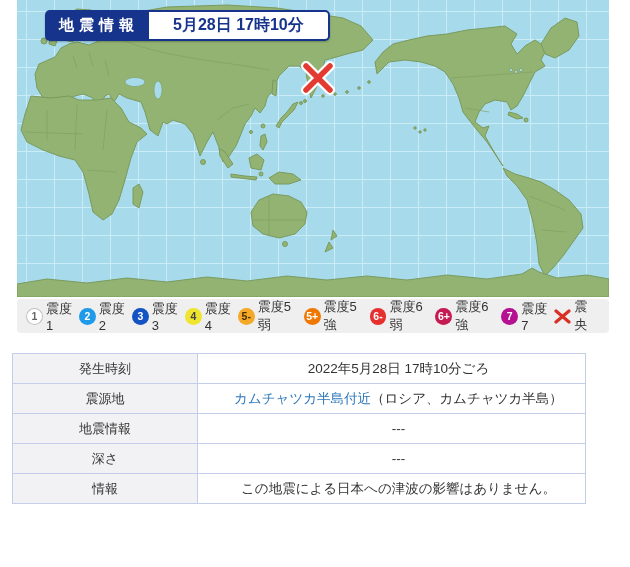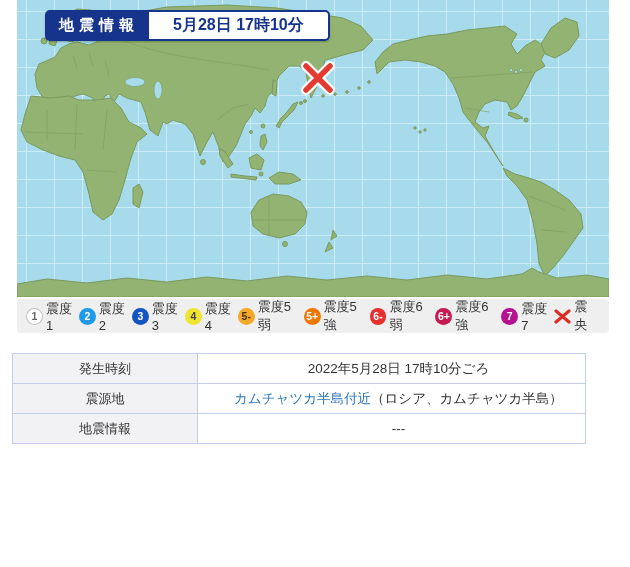--- a/index.html
+++ b/index.html
@@ -212,15 +212,23 @@
         <td class="val">2022年5月28日 17時10分ごろ</td>
       </tr>
       <tr>
         <td class="lab">震源地</td>
         <td class="val"><span class="link">カムチャツカ半島付近</span><span>（ロシア、カムチャツカ半島）</span></td>
       </tr>
       <tr>
         <td class="lab">地震情報</td>
         <td class="val">---</td>
       </tr>
+      <tr>
+        <td class="lab">深さ</td>
+        <td class="val">---</td>
+      </tr>
+      <tr>
+        <td class="lab">情報</td>
+        <td class="val">この地震による日本への津波の影響はありません。</td>
+      </tr>
     </tbody>
   </table>
 </div>
 
 </body></html>

